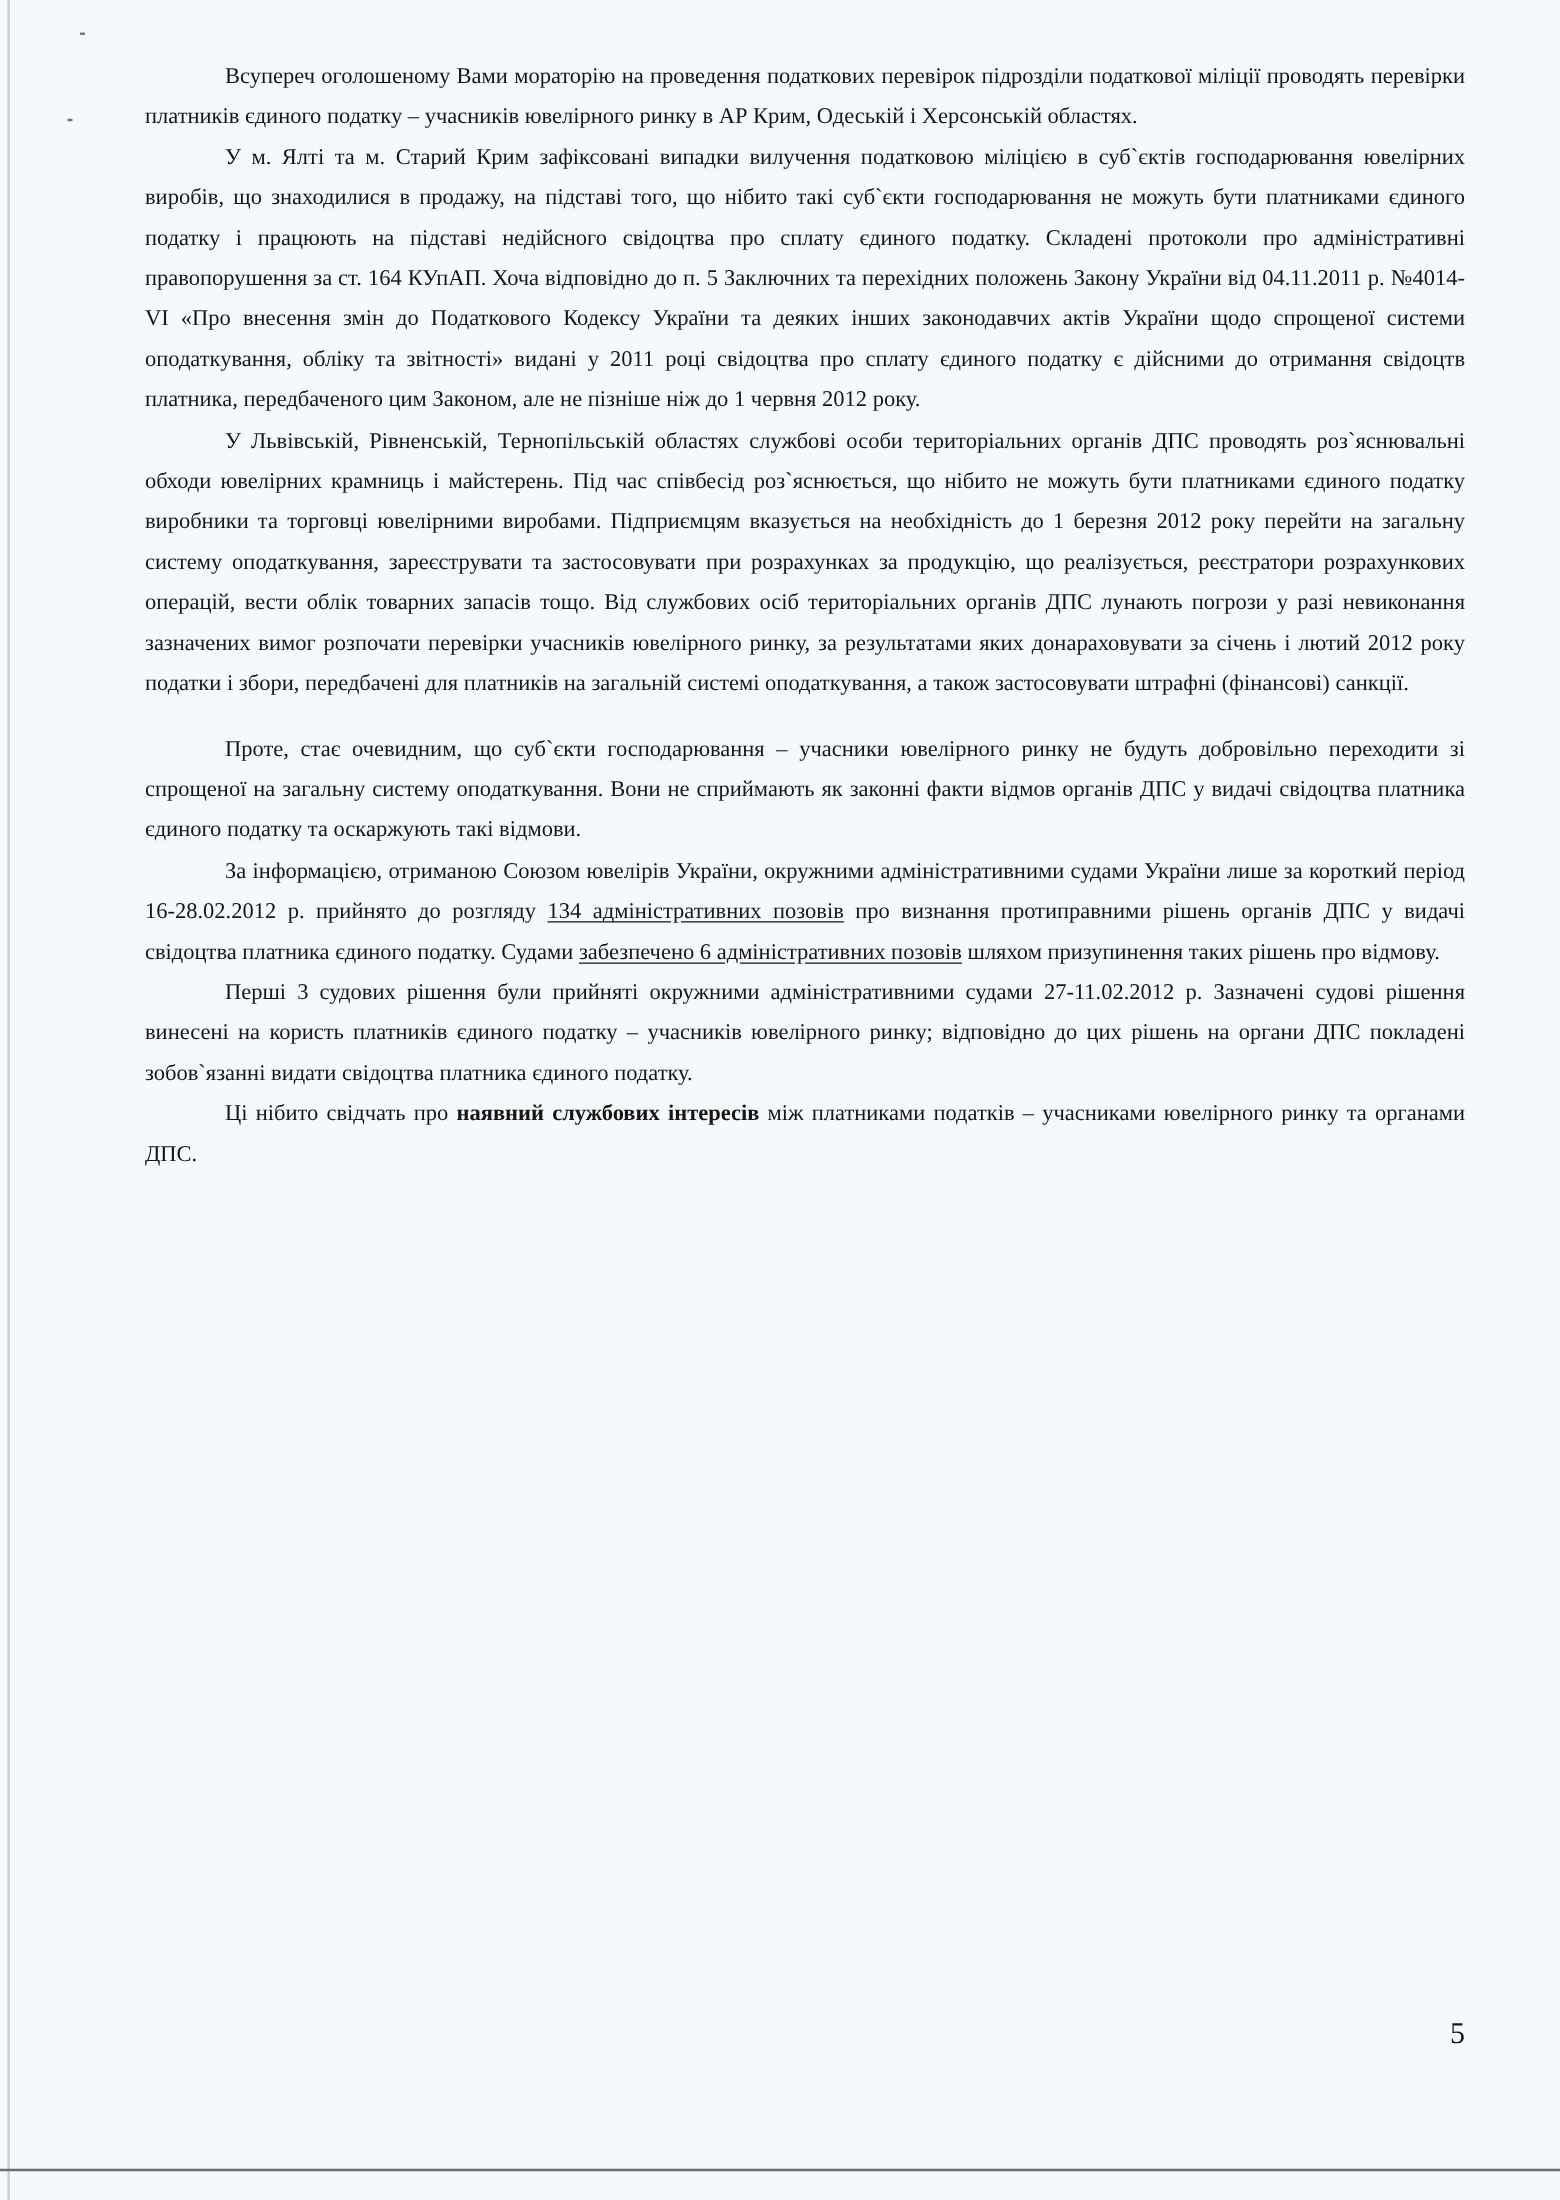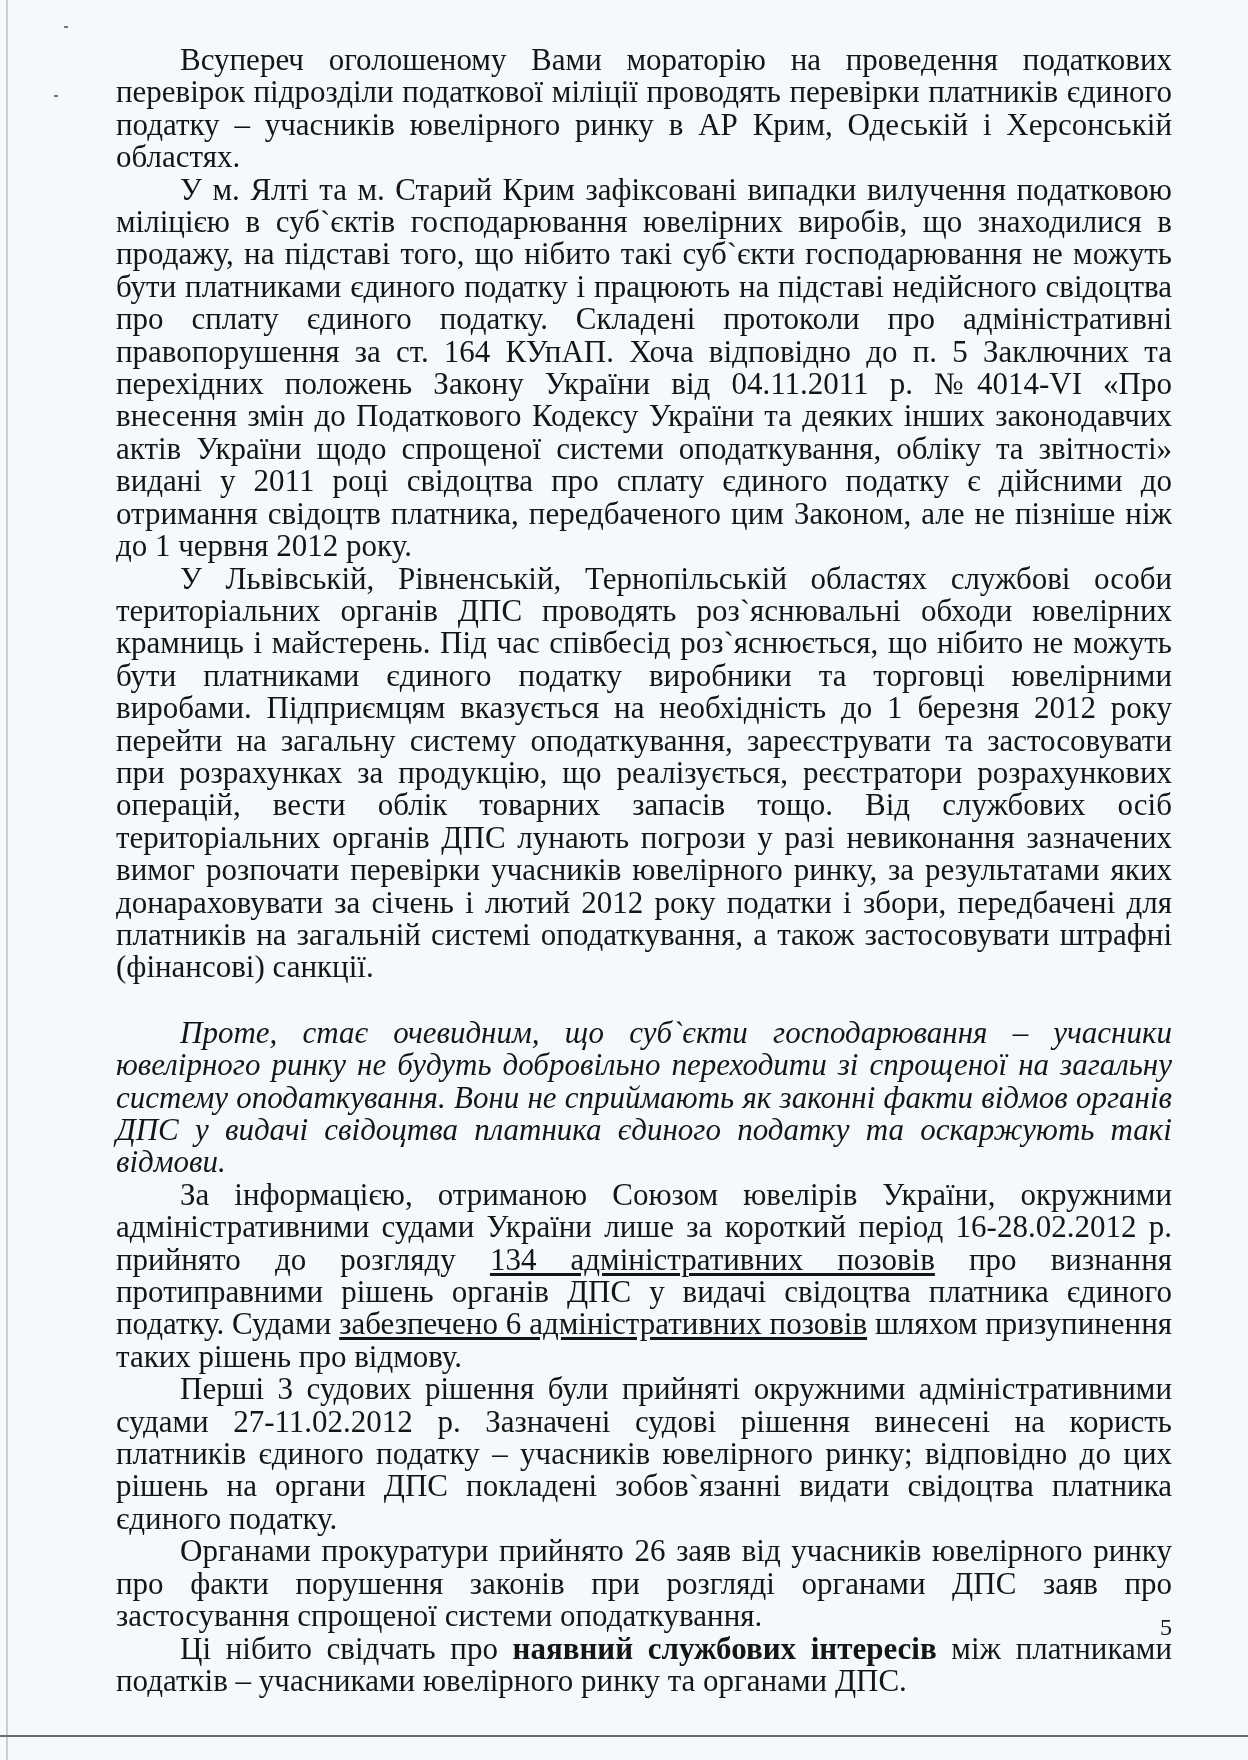--- a/index.html
+++ b/index.html
@@ -15,29 +15,29 @@
     position: absolute; left: 6px; top: 0; width: 2px; height: 1760px;
     background: #c9cfd2;
   }
   .scan-mark {
     position: absolute; width: 4px; height: 2px; background: #777;
   }
   .page {
     position: absolute;
     left: 116px; top: 44px;
     width: 1056px;
-    font-size: 31px;
+    font-size: 18px;
     line-height: 32.4px;
   }
   .page p {
     margin: 0;
     text-align: justify;
     text-indent: 64px;
   }
-  .page p.gap-before { margin-top: 33px; font-style: italic; }
+  .page p.gap-before { margin-top: 20px; }
   .u { text-decoration: underline; text-underline-offset: 3px; }
   .b { font-weight: bold; }
   .page-number {
     position: absolute;
     left: 1160px; top: 1614px;
     font-size: 24px;
   }
   .bottom-rule {
     position: absolute;
     left: 0; top: 1735px; width: 1248px; height: 2px;
@@ -51,18 +51,17 @@
 <div class="scan-mark" style="left:64px; top:26px;"></div>
 <div class="scan-mark" style="left:54px; top:95px;"></div>
 
 <div class="page">
   <p>Всупереч оголошеному Вами мораторію на проведення податкових перевірок підрозділи податкової міліції проводять перевірки платників єдиного податку – учасників ювелірного ринку в АР Крим, Одеській і Херсонській областях.</p>
   <p>У м. Ялті та м. Старий Крим зафіксовані випадки вилучення податковою міліцією в суб`єктів господарювання ювелірних виробів, що знаходилися в продажу, на підставі того, що нібито такі суб`єкти господарювання не можуть бути платниками єдиного податку і працюють на підставі недійсного свідоцтва про сплату єдиного податку. Складені протоколи про адміністративні правопорушення за ст. 164 КУпАП. Хоча відповідно до п. 5 Заключних та перехідних положень Закону України від 04.11.2011 р. №4014-VI «Про внесення змін до Податкового Кодексу України та деяких інших законодавчих актів України щодо спрощеної системи оподаткування, обліку та звітності» видані у 2011 році свідоцтва про сплату єдиного податку є дійсними до отримання свідоцтв платника, передбаченого цим Законом, але не пізніше ніж до 1 червня 2012 року.</p>
   <p>У Львівській, Рівненській, Тернопільській областях службові особи територіальних органів ДПС проводять роз`яснювальні обходи ювелірних крамниць і майстерень. Під час співбесід роз`яснюється, що нібито не можуть бути платниками єдиного податку виробники та торговці ювелірними виробами. Підприємцям вказується на необхідність до 1 березня 2012 року перейти на загальну систему оподаткування, зареєструвати та застосовувати при розрахунках за продукцію, що реалізується, реєстратори розрахункових операцій, вести облік товарних запасів тощо. Від службових осіб територіальних органів ДПС лунають погрози у разі невиконання зазначених вимог розпочати перевірки учасників ювелірного ринку, за результатами яких донараховувати за січень і лютий 2012 року податки і збори, передбачені для платників на загальній системі оподаткування, а також застосовувати штрафні (фінансові) санкції.</p>
   <p class="gap-before">Проте, стає очевидним, що суб`єкти господарювання – учасники ювелірного ринку не будуть добровільно переходити зі спрощеної на загальну систему оподаткування. Вони не сприймають як законні факти відмов органів ДПС у видачі свідоцтва платника єдиного податку та оскаржують такі відмови.</p>
   <p><span>За інформацією, отриманою Союзом ювелірів України, окружними адміністративними судами України лише за короткий період 16-28.02.2012 р. прийнято до розгляду </span><span class="u">134 адміністративних позовів</span><span> про визнання протиправними рішень органів ДПС у видачі свідоцтва платника єдиного податку. Судами </span><span class="u">забезпечено 6 адміністративних позовів</span><span> шляхом призупинення таких рішень про відмову.</span></p>
   <p>Перші 3 судових рішення були прийняті окружними адміністративними судами 27-11.02.2012 р. Зазначені судові рішення винесені на користь платників єдиного податку – учасників ювелірного ринку; відповідно до цих рішень на органи ДПС покладені зобов`язанні видати свідоцтва платника єдиного податку.</p>
-  <p>Органами прокуратури прийнято 26 заяв від учасників ювелірного ринку про факти порушення законів при розгляді органами ДПС заяв про застосування спрощеної системи оподаткування.</p>
   <p><span>Ці нібито свідчать про </span><span class="b">наявний службових інтересів</span><span> між платниками податків – учасниками ювелірного ринку та органами ДПС.</span></p>
 </div>
 
 <div class="page-number">5</div>
 <div class="bottom-rule"></div>
 
 </body></html>

